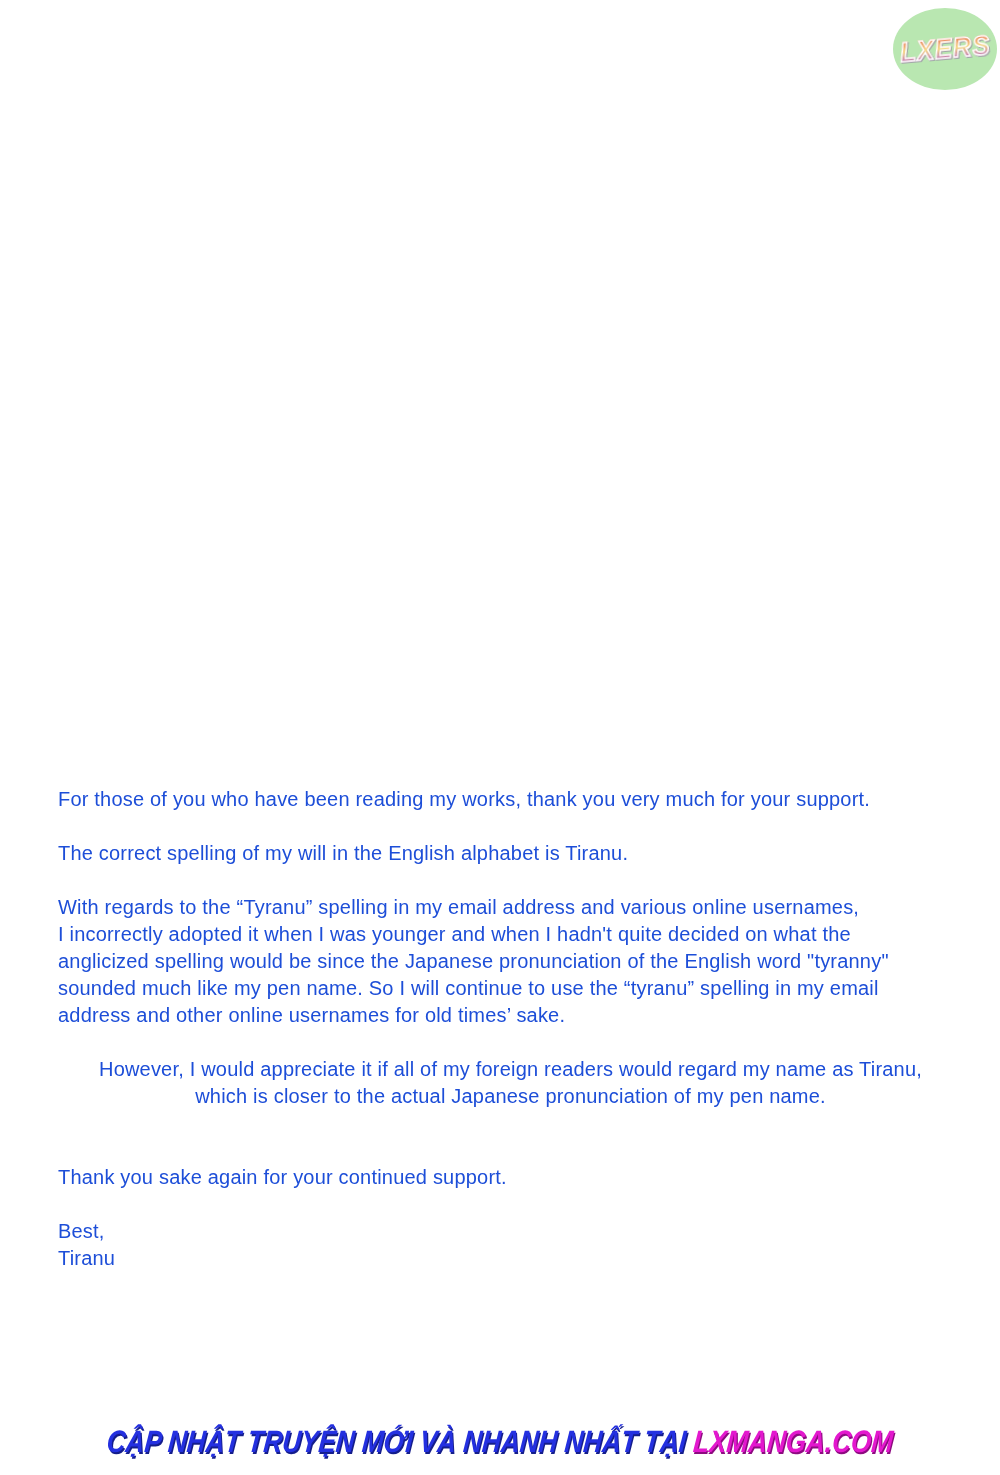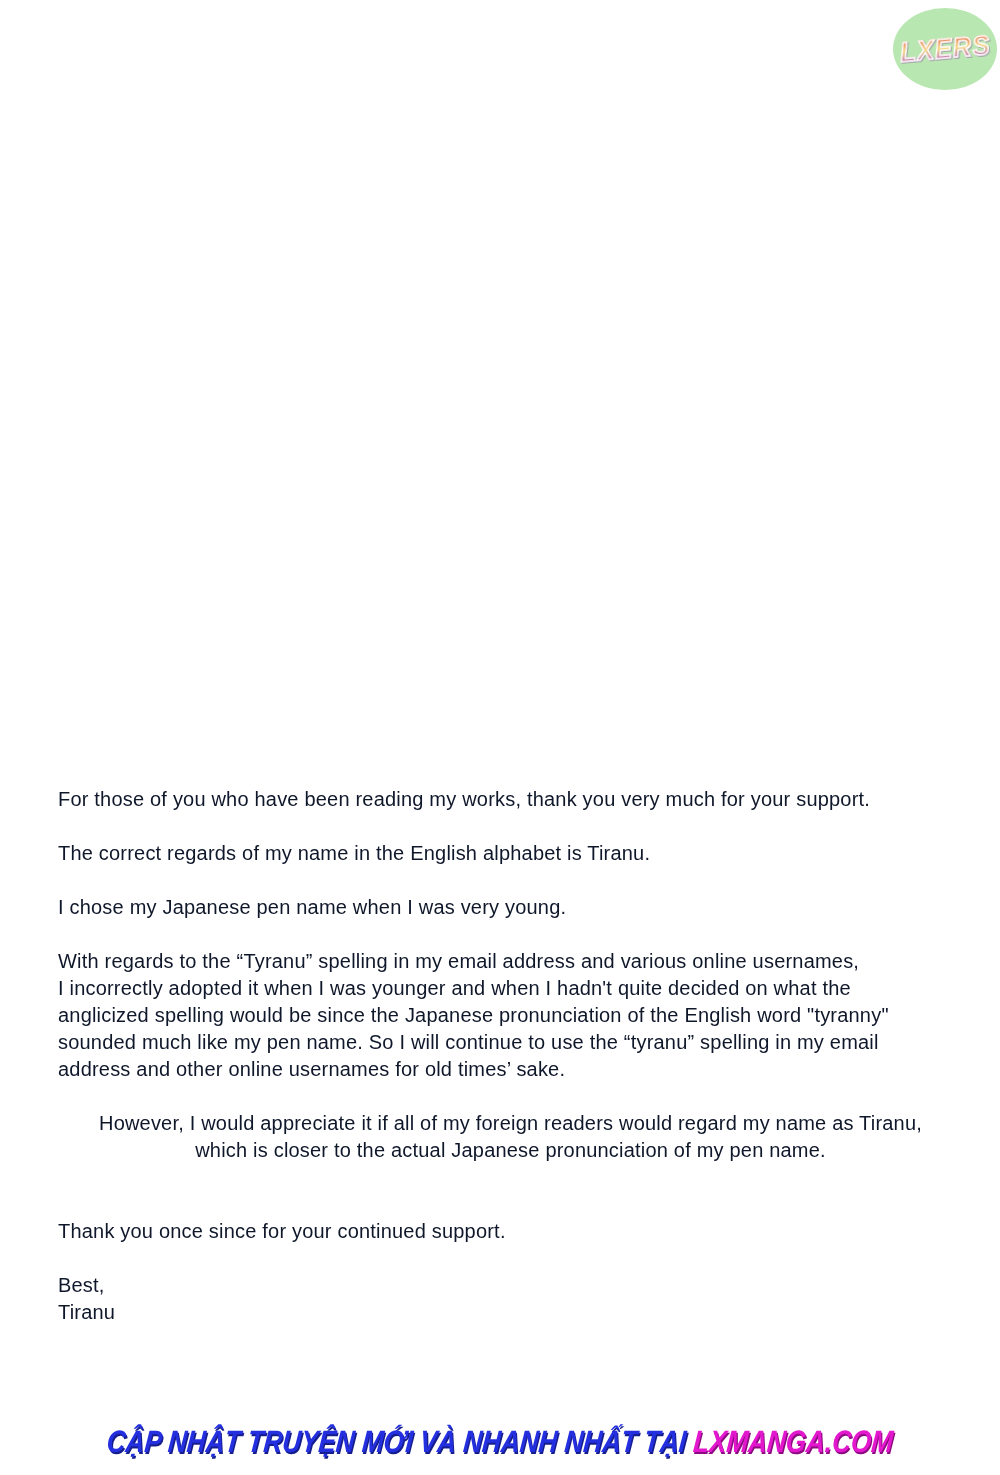--- a/index.html
+++ b/index.html
@@ -43,21 +43,21 @@
 
   
   .note {
     position: absolute;
     left: 58px;
     top: 786px;
     width: 905px;
     font-size: 20px;
     line-height: 27px;
     letter-spacing: 0.2px;
-    color: #0f172a;
+    color: #1d4ed8;
   }
   .note p {
     margin: 0 0 27px 0;
     white-space: pre-line;
   }
   .note p.gap-2 { margin-bottom: 54px; text-align: center; }
   .note p.signature { margin-bottom: 8px; }
 
   
   .footer {
@@ -89,30 +89,29 @@
 <body>
 
 <div class="page">
 
   <div class="logo">
     <span class="logo-text">LXERS</span>
   </div>
 
   <div class="note">
     <p>For those of you who have been reading my works, thank you very much for your support.</p>
-    <p>The correct regards of my name in the English alphabet is Tiranu.</p>
-    <p>I chose my Japanese pen name when I was very young.</p>
+    <p>The correct spelling of my will in the English alphabet is Tiranu.</p>
     <p>With regards to the “Tyranu” spelling in my email address and various online usernames,
 I incorrectly adopted it when I was younger and when I hadn't quite decided on what the
 anglicized spelling would be since the Japanese pronunciation of the English word "tyranny"
 sounded much like my pen name. So I will continue to use the “tyranu” spelling in my email
 address and other online usernames for old times’ sake.</p>
     <p class="gap-2">However, I would appreciate it if all of my foreign readers would regard my name as Tiranu,
 which is closer to the actual Japanese pronunciation of my pen name.</p>
-    <p>Thank you once since for your continued support.</p>
+    <p>Thank you sake again for your continued support.</p>
     <p class="signature">Best,
 Tiranu</p>
   </div>
 
   <div class="footer">
     <span class="footer-prefix">CẬP NHẬT TRUYỆN MỚI VÀ NHANH NHẤT TẠI</span><span> </span><a class="footer-site">LXMANGA.COM</a>
   </div>
 
 </div>
 

